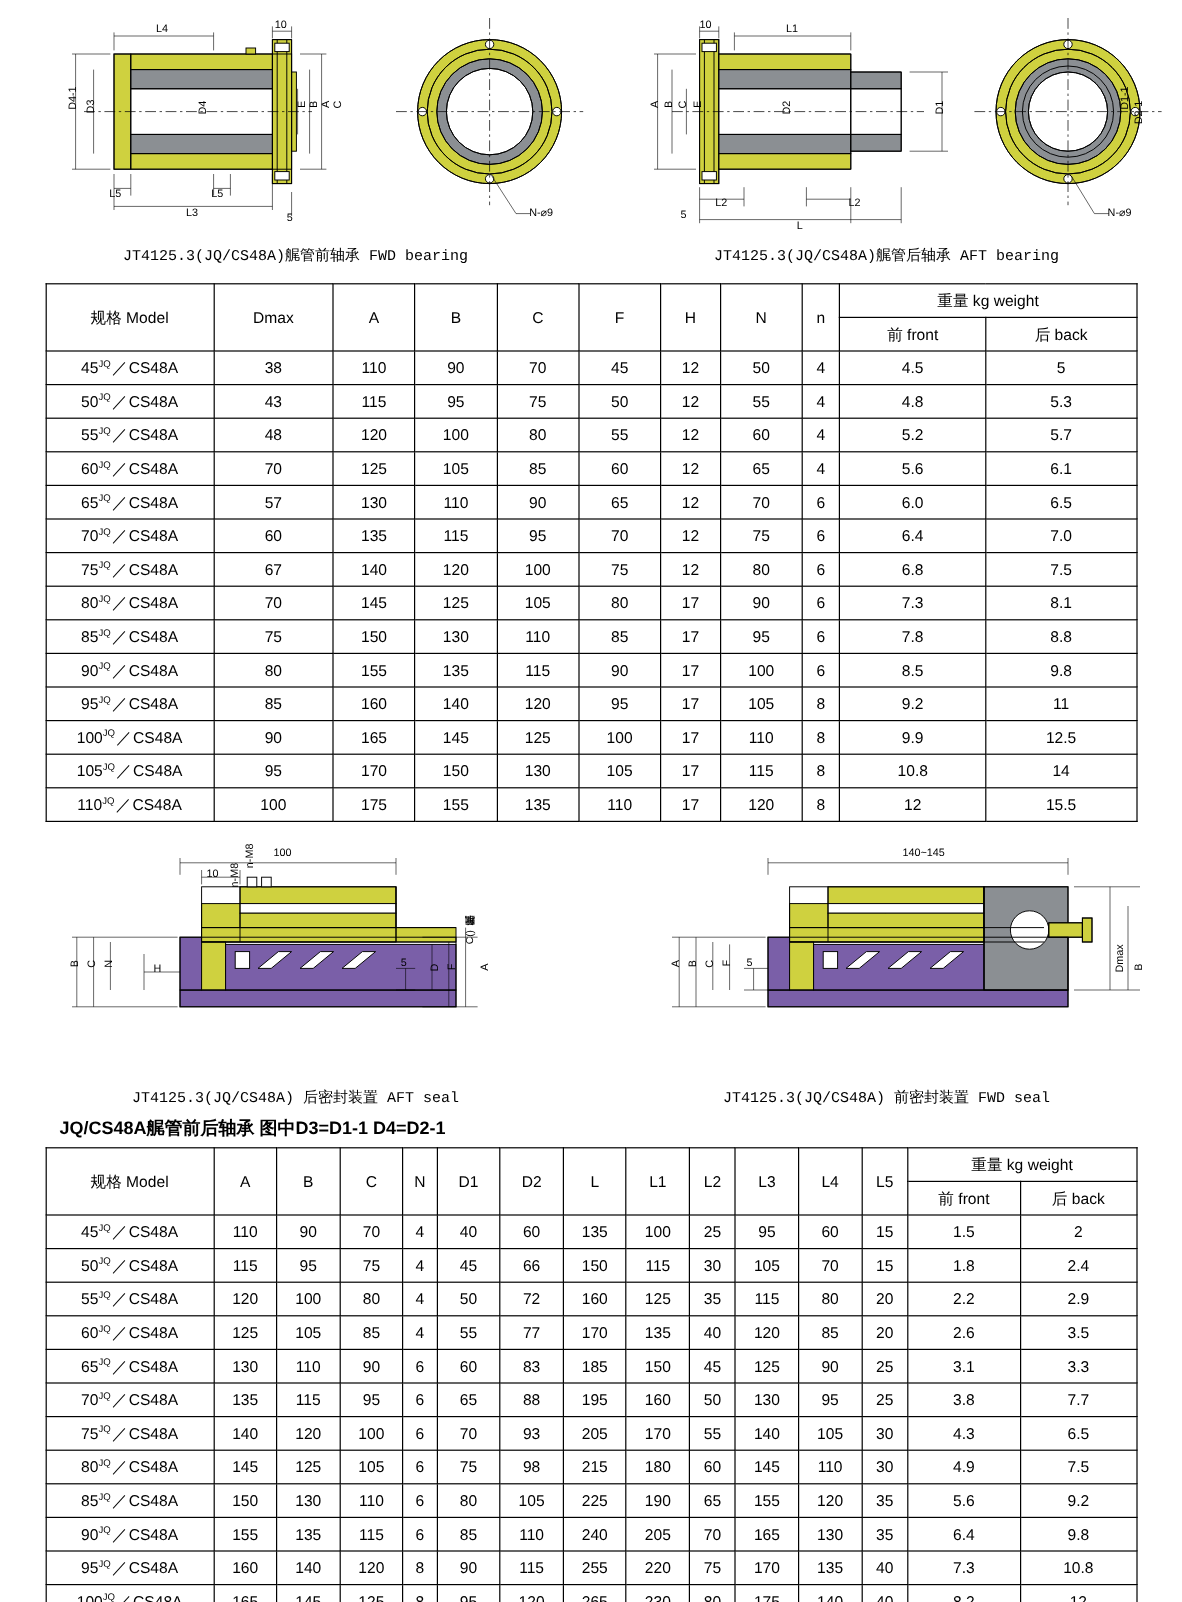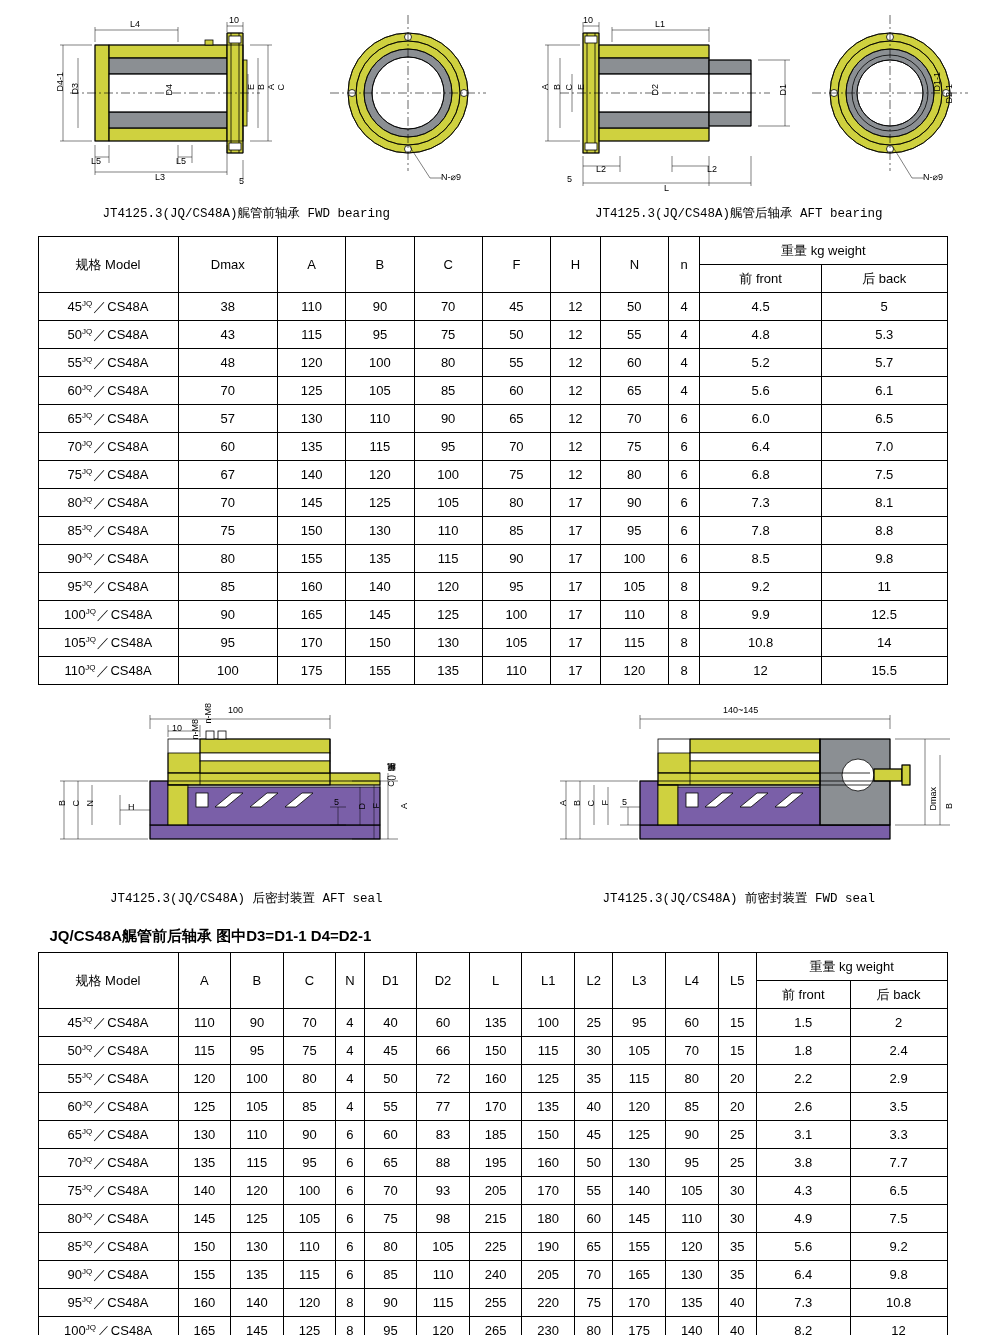--- a/index.html
+++ b/index.html
@@ -32,27 +32,27 @@
     padding: 2px 2px;
     height: 28px;
     font-weight: normal;
   }
   table.spec th { font-weight: normal; }
   .model-cell { width: 140px; white-space: nowrap; }
   .sup { font-size: 8px; vertical-align: super; }
   .slash { padding: 0 1px; }
 
   .mid-note {
-    width: 910px; margin: 20px auto 6px auto;
+    width: 910px; margin: 8px auto 6px auto;
     font-size: 15px;
     font-weight: bold;
     text-align: left;
     padding-left: 12px;
   }
-  .cap-row { display: flex; width: 985px; }
+  .cap-row { display: flex; width: 985px; margin-top: 16px; }
   .cap-row > div { flex: 1; text-align: center; font-size: 12.5px; font-family: "Liberation Mono", monospace; }
 
   
   .svgbox { position: absolute; top: 0; left: 0; }
 </style>
 </head>
 <body>
 
 <div class="page">
 
@@ -594,21 +594,21 @@
     <span class="dimtxt vert" style="left:57px; top:105px;">B</span>
     <span class="dimtxt vert" style="left:71px; top:105px;">C</span>
     <span class="dimtxt vert" style="left:85px; top:105px;">N</span>
     <span class="dimtxt" style="left:128px; top:107px;">H</span>
     <span class="dimtxt vert" style="left:357px; top:108px;">D</span>
     <span class="dimtxt vert" style="left:371px; top:108px;">F</span>
     <span class="dimtxt vert" style="left:385px; top:80px; font-size:8.5px;">C(配轴承)</span>
     <span class="dimtxt vert" style="left:399px; top:108px;">A</span>
     <span class="dimtxt" style="left:334px; top:102px;">5</span>
 
-    <span class="dimtxt" style="left:723px; top:10px;">140~145</span>
+    <span class="dimtxt" style="left:752px; top:10px;">140~145</span>
     <span class="dimtxt vert" style="left:558px; top:105px;">A</span>
     <span class="dimtxt vert" style="left:572px; top:105px;">B</span>
     <span class="dimtxt vert" style="left:586px; top:105px;">C</span>
     <span class="dimtxt vert" style="left:600px; top:105px;">F</span>
     <span class="dimtxt" style="left:622px; top:102px;">5</span>
     <span class="dimtxt vert" style="left:928px; top:92px;">Dmax</span>
     <span class="dimtxt vert" style="left:944px; top:108px;">B</span>
   </div>
 
   <div class="cap-row">

